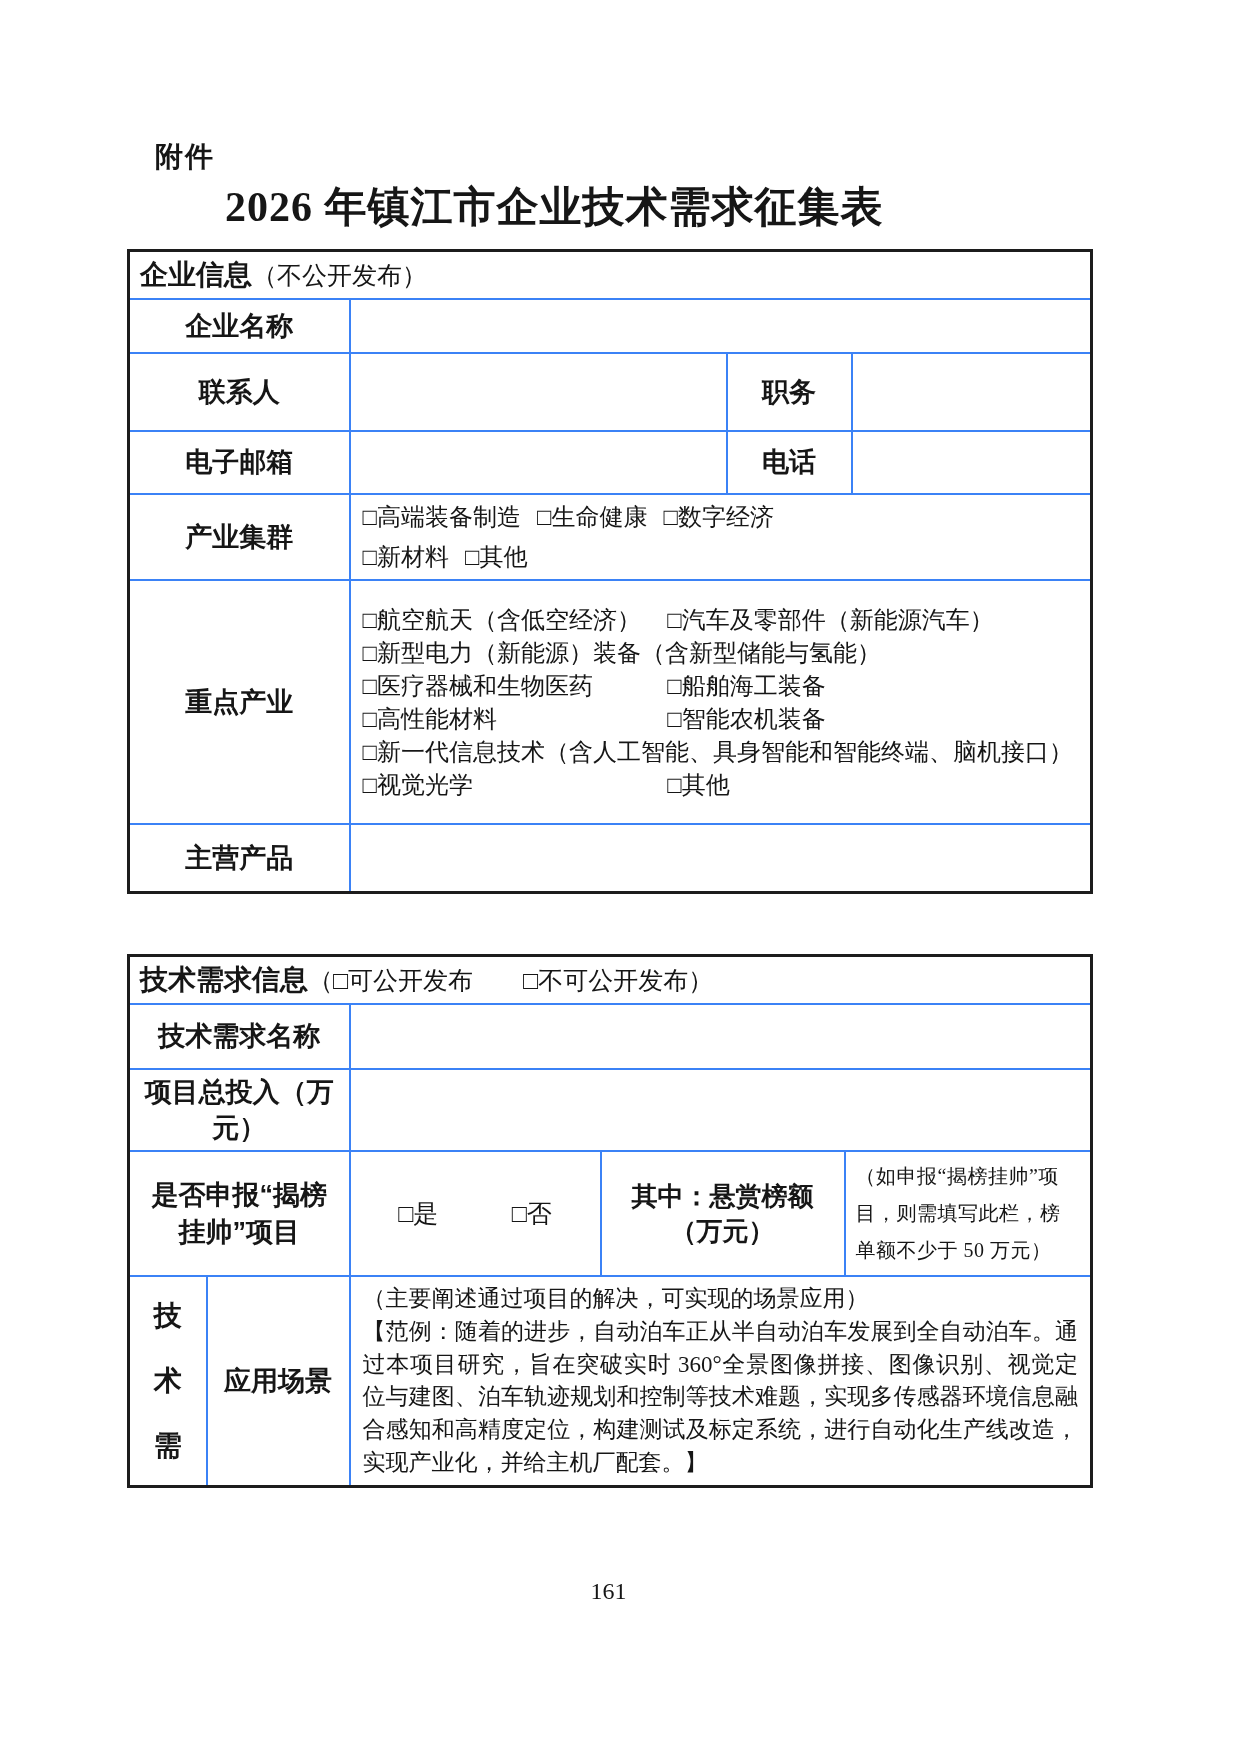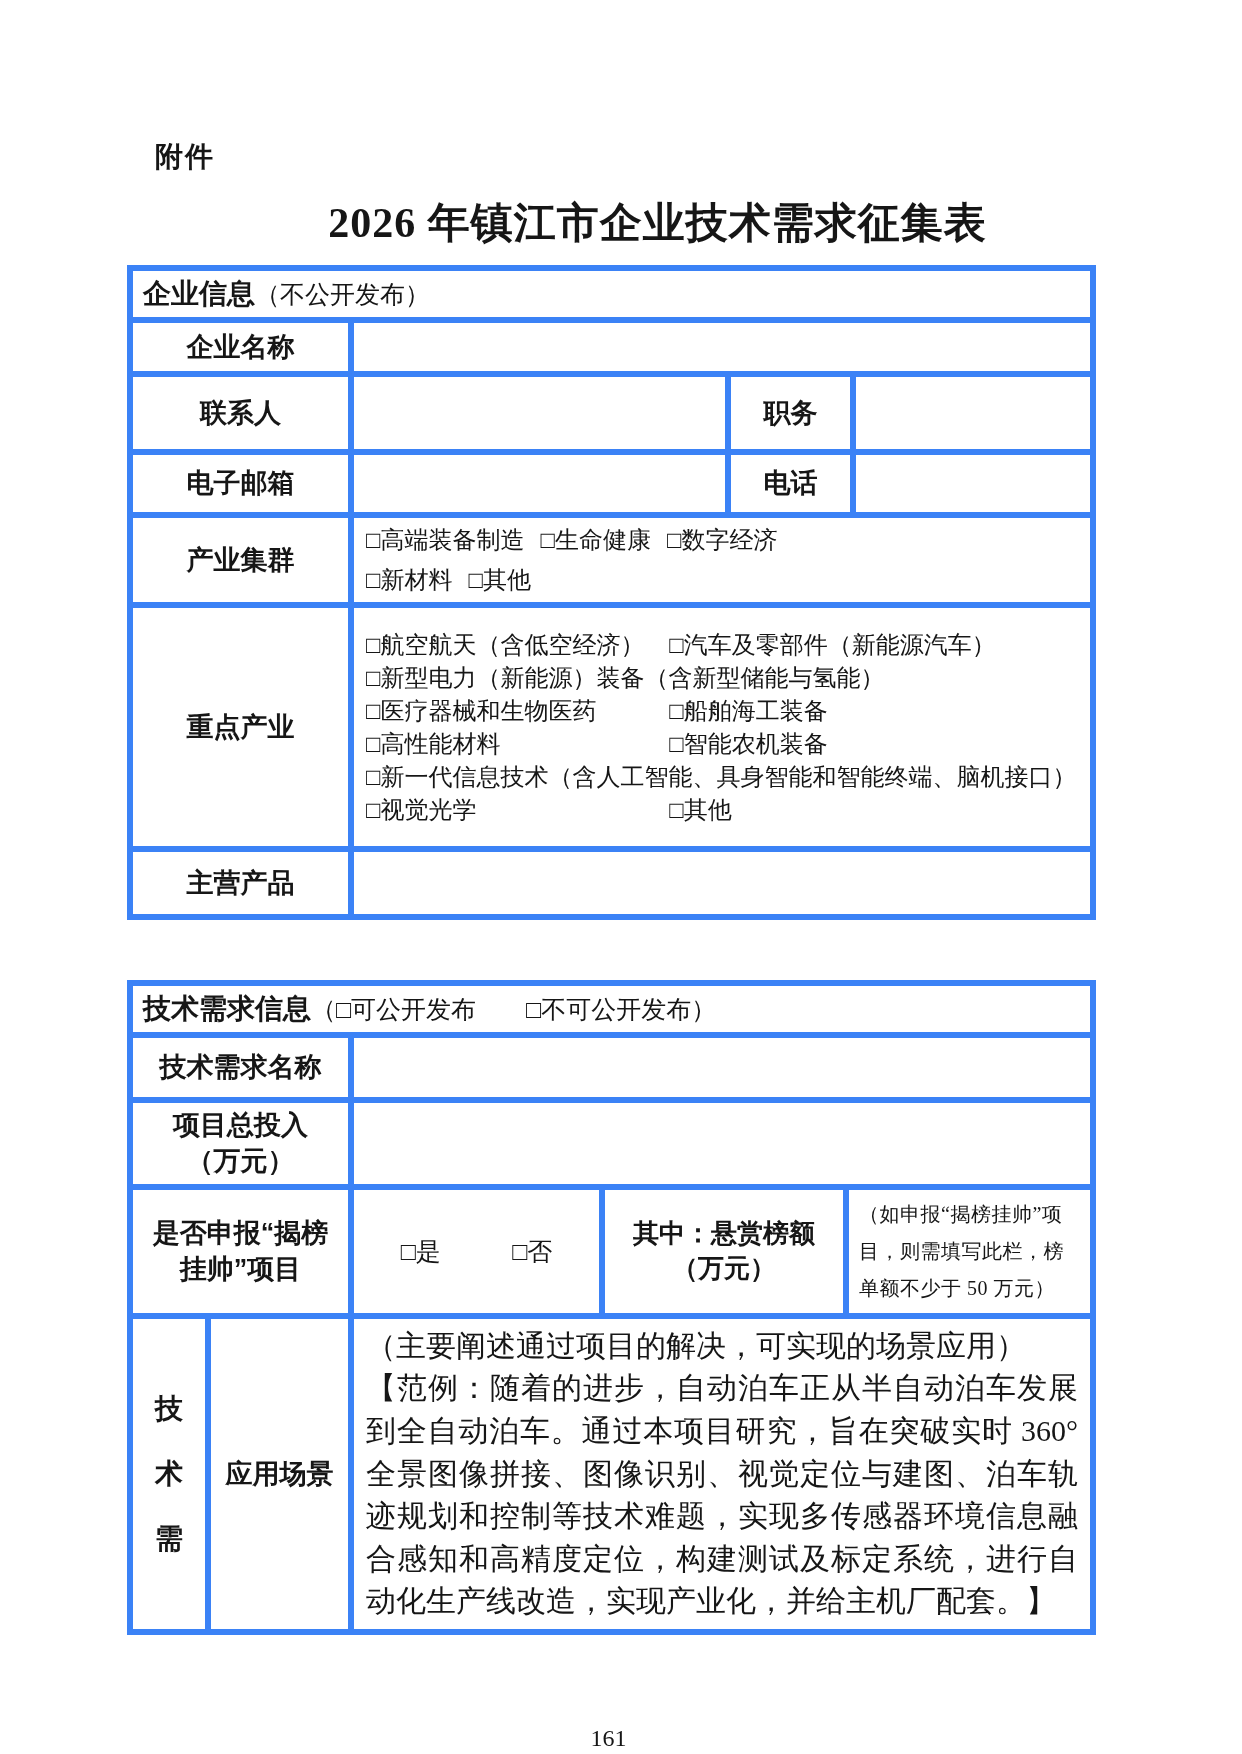--- a/index.html
+++ b/index.html
@@ -9,28 +9,27 @@
     color:#161616;
     -webkit-font-smoothing:antialiased;
   }
   .page{position:absolute;left:127px;top:0;width:963px;}
   .attachment{
     margin-top:138px;margin-left:28px;
     font-family:"Liberation Sans","DejaVu Sans",sans-serif;
     font-weight:600;font-size:28px;letter-spacing:2px;
   }
   .doc-title{
-    margin-top:19px;margin-left:98px;
+    margin-top:3px;margin-left:98px;
     font-size:42px;font-weight:bold;letter-spacing:1px;
     font-family:"Liberation Serif","DejaVu Serif",serif;
-    text-align:center;
   }
   table{border-collapse:collapse;table-layout:fixed;width:963px;}
   table.tbl{border:3px solid #1c1c1c;}
-  td{border:6px solid #3b82f6;vertical-align:middle;overflow:hidden;margin-left:28px;}
+  td{border:2px solid #3b82f6;vertical-align:middle;overflow:hidden;margin-left:28px;}
   .tbl-a{margin-top:14px;}
   .tbl-b{margin-top:60px;}
   .sec-head{
     text-align:left;padding:4px 10px;
   }
   .sec-title{
     font-family:"Liberation Sans","DejaVu Sans",sans-serif;
     font-weight:bold;font-size:28px;
   }
   .sec-note{font-size:25px;}
@@ -57,21 +56,21 @@
   }
   .vert-head{
     font-family:"Liberation Sans","DejaVu Sans",sans-serif;
     font-weight:bold;font-size:28px;
   }
   .vert-col{
     display:flex;flex-direction:column;justify-content:space-between;
     align-items:center;height:168px;padding:10px 0;
   }
   .scenario{
-    font-size:30px;line-height:1.42;padding:6px 12px;text-align:justify;
+    font-size:23px;line-height:1.42;padding:6px 12px;text-align:justify;
     vertical-align:top;
   }
   .scenario-cell{vertical-align:top;}
   .page-num{
     margin-top:90px;text-align:center;font-size:24px;
     font-family:"Liberation Serif","DejaVu Serif",serif;
   }
 </style>
 </head>
 <body>

